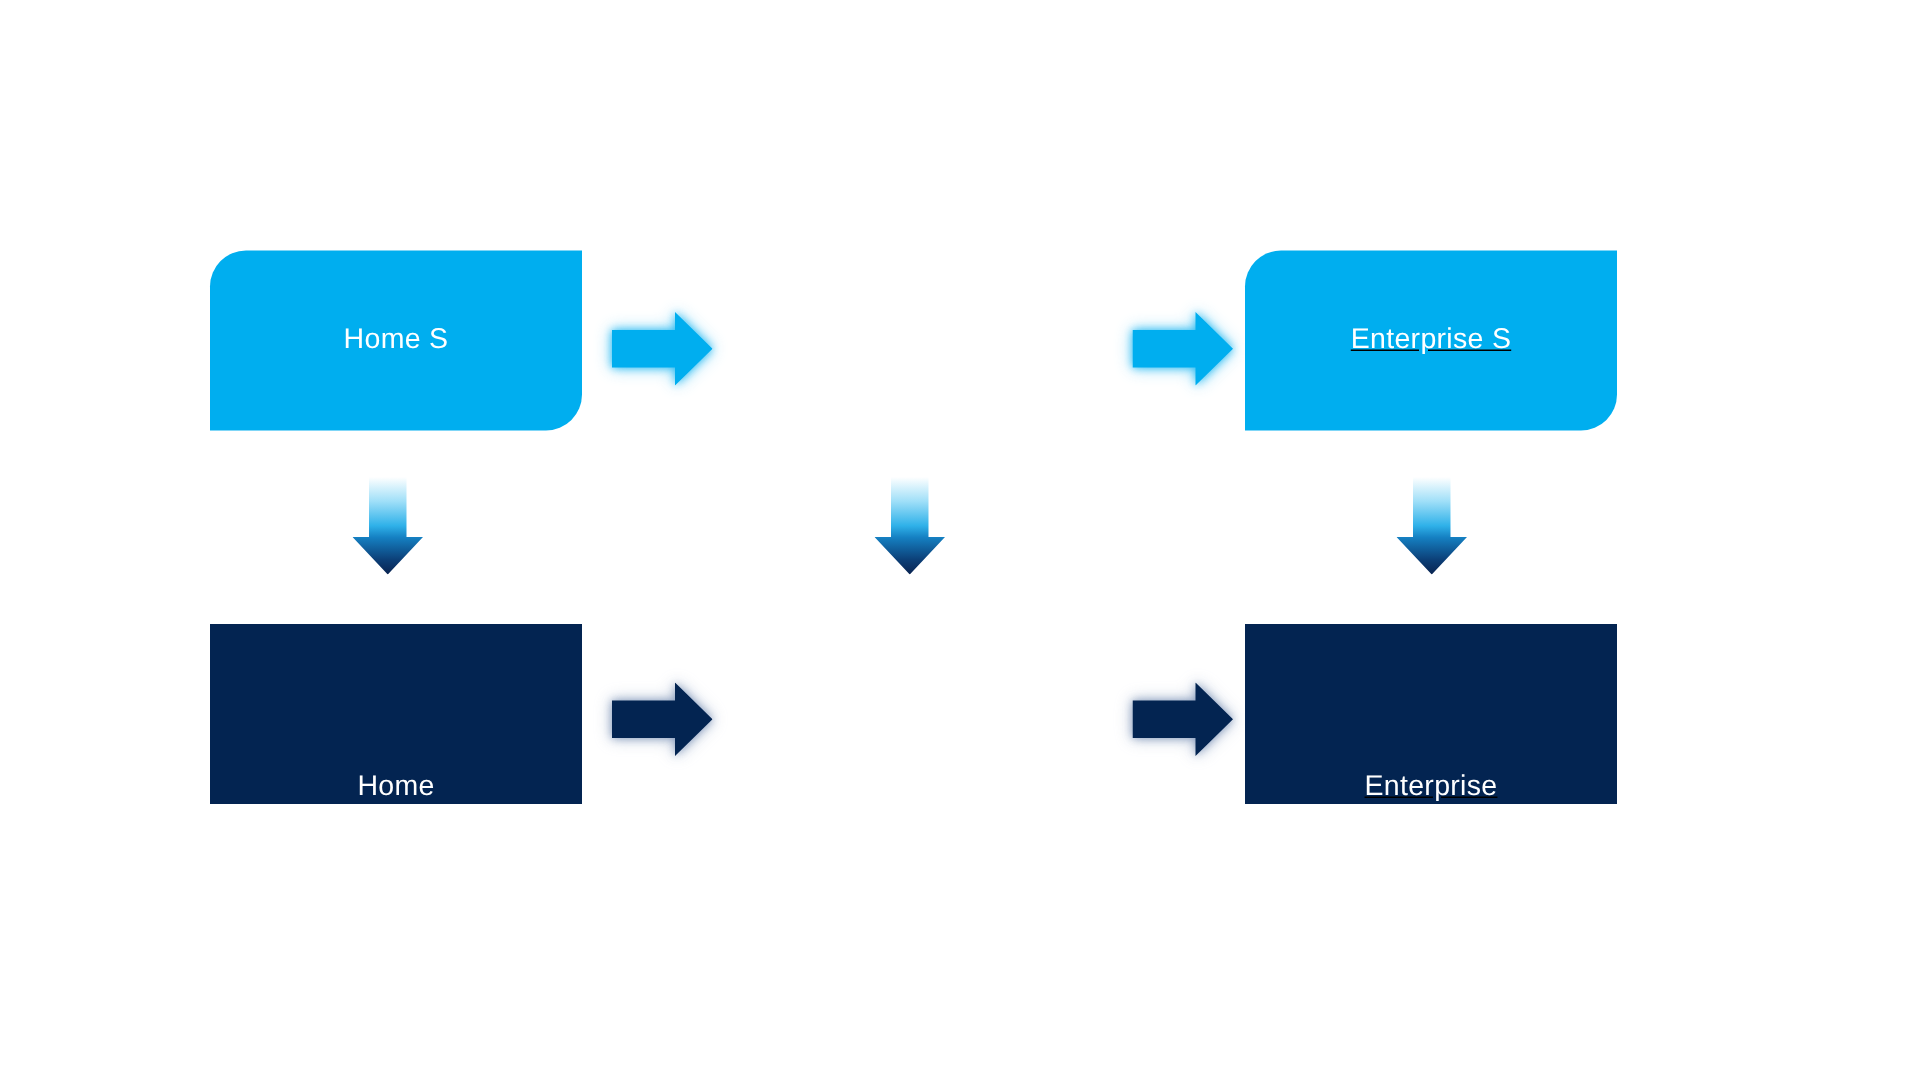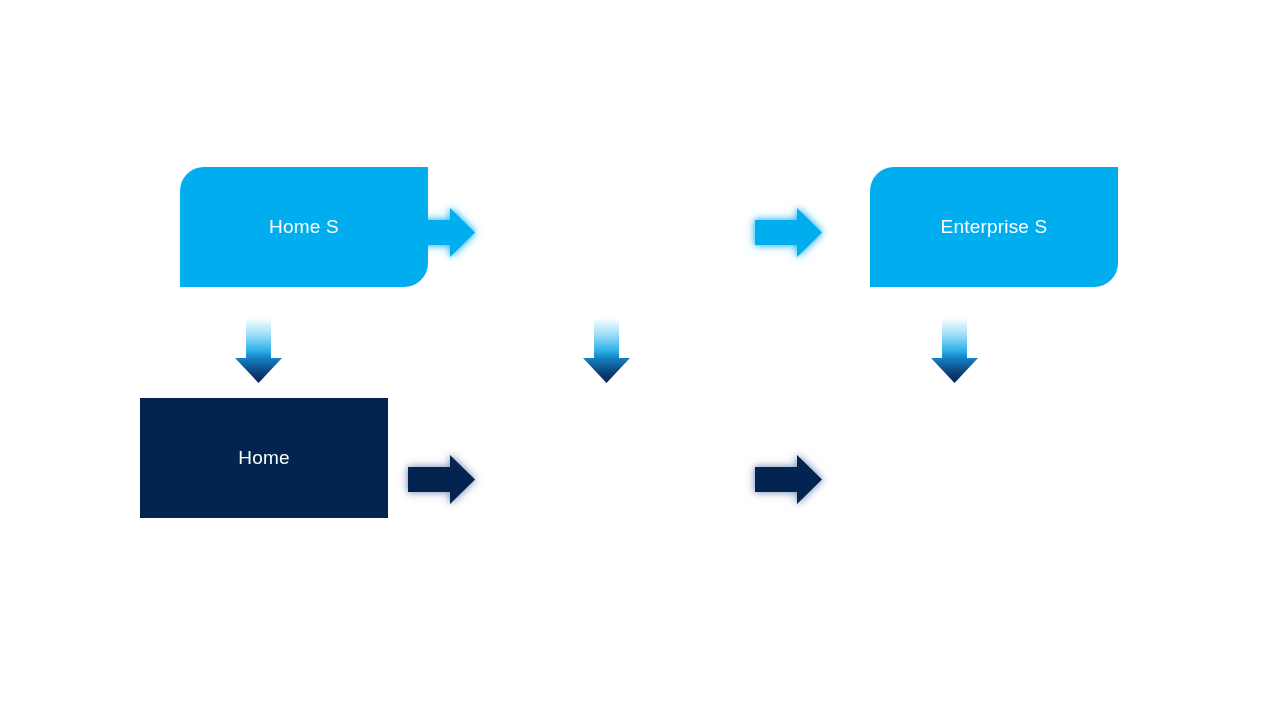--- a/index.html
+++ b/index.html
@@ -27,32 +27,31 @@
   .node .label {
     color: var(--text-color, #ffffff);
     font-size: 19px;
     font-weight: 400;
     letter-spacing: 0.2px;
     white-space: nowrap;
   }
   .node.tier-s {
     background: var(--tier-s-fill, #00aeef);
     border-radius: 24px 0 24px 0; 
-    margin-left: 40px;
   }
   .node.tier {
     background: var(--tier-fill, #032451);
     border-radius: 0;
   }
   
   .col-0 { left: 140px; }
   .col-1 { left: 485px; }
-  .col-2 { left: 830px; }
+  .col-2 { left: 830px; text-decoration: underline; }
   .row-top { top: 167px; }
-  .row-bottom { top: 398px; }
+  .row-bottom { top: 416px; align-items: flex-end; }
 
   .arrow-right {
     position: absolute;
     width: 67px;
     height: 49px;
     line-height: 0;
   }
   .arrow-right.light svg {
     fill: var(--tier-s-fill, #00aeef);
     filter: drop-shadow(0 0 3px rgba(0, 174, 239, 0.75))
@@ -143,20 +142,23 @@
           <stop offset="1" stop-color="#092350"></stop>
         </linearGradient>
       </defs>
       <polygon fill="url(#downGrad2)" points="11,0 36,0 36,40 47,40 23.5,65 0,40 11,40"></polygon>
     </svg>
   </div>
 
   <div class="node tier col-0 row-bottom">
     <span class="label">Home</span>
   </div>
+  <div class="node tier col-2 row-bottom">
+    <span class="label">Enterprise</span>
+  </div>
 
   <div class="arrow-right dark bottom-arrow-row gap-0">
     <svg width="67" height="49" viewBox="0 0 67 49">
       <polygon points="0,12 42,12 42,0 67,24.5 42,49 42,37 0,37"></polygon>
     </svg>
   </div>
   <div class="arrow-right dark bottom-arrow-row gap-1">
     <svg width="67" height="49" viewBox="0 0 67 49">
       <polygon points="0,12 42,12 42,0 67,24.5 42,49 42,37 0,37"></polygon>
     </svg>

